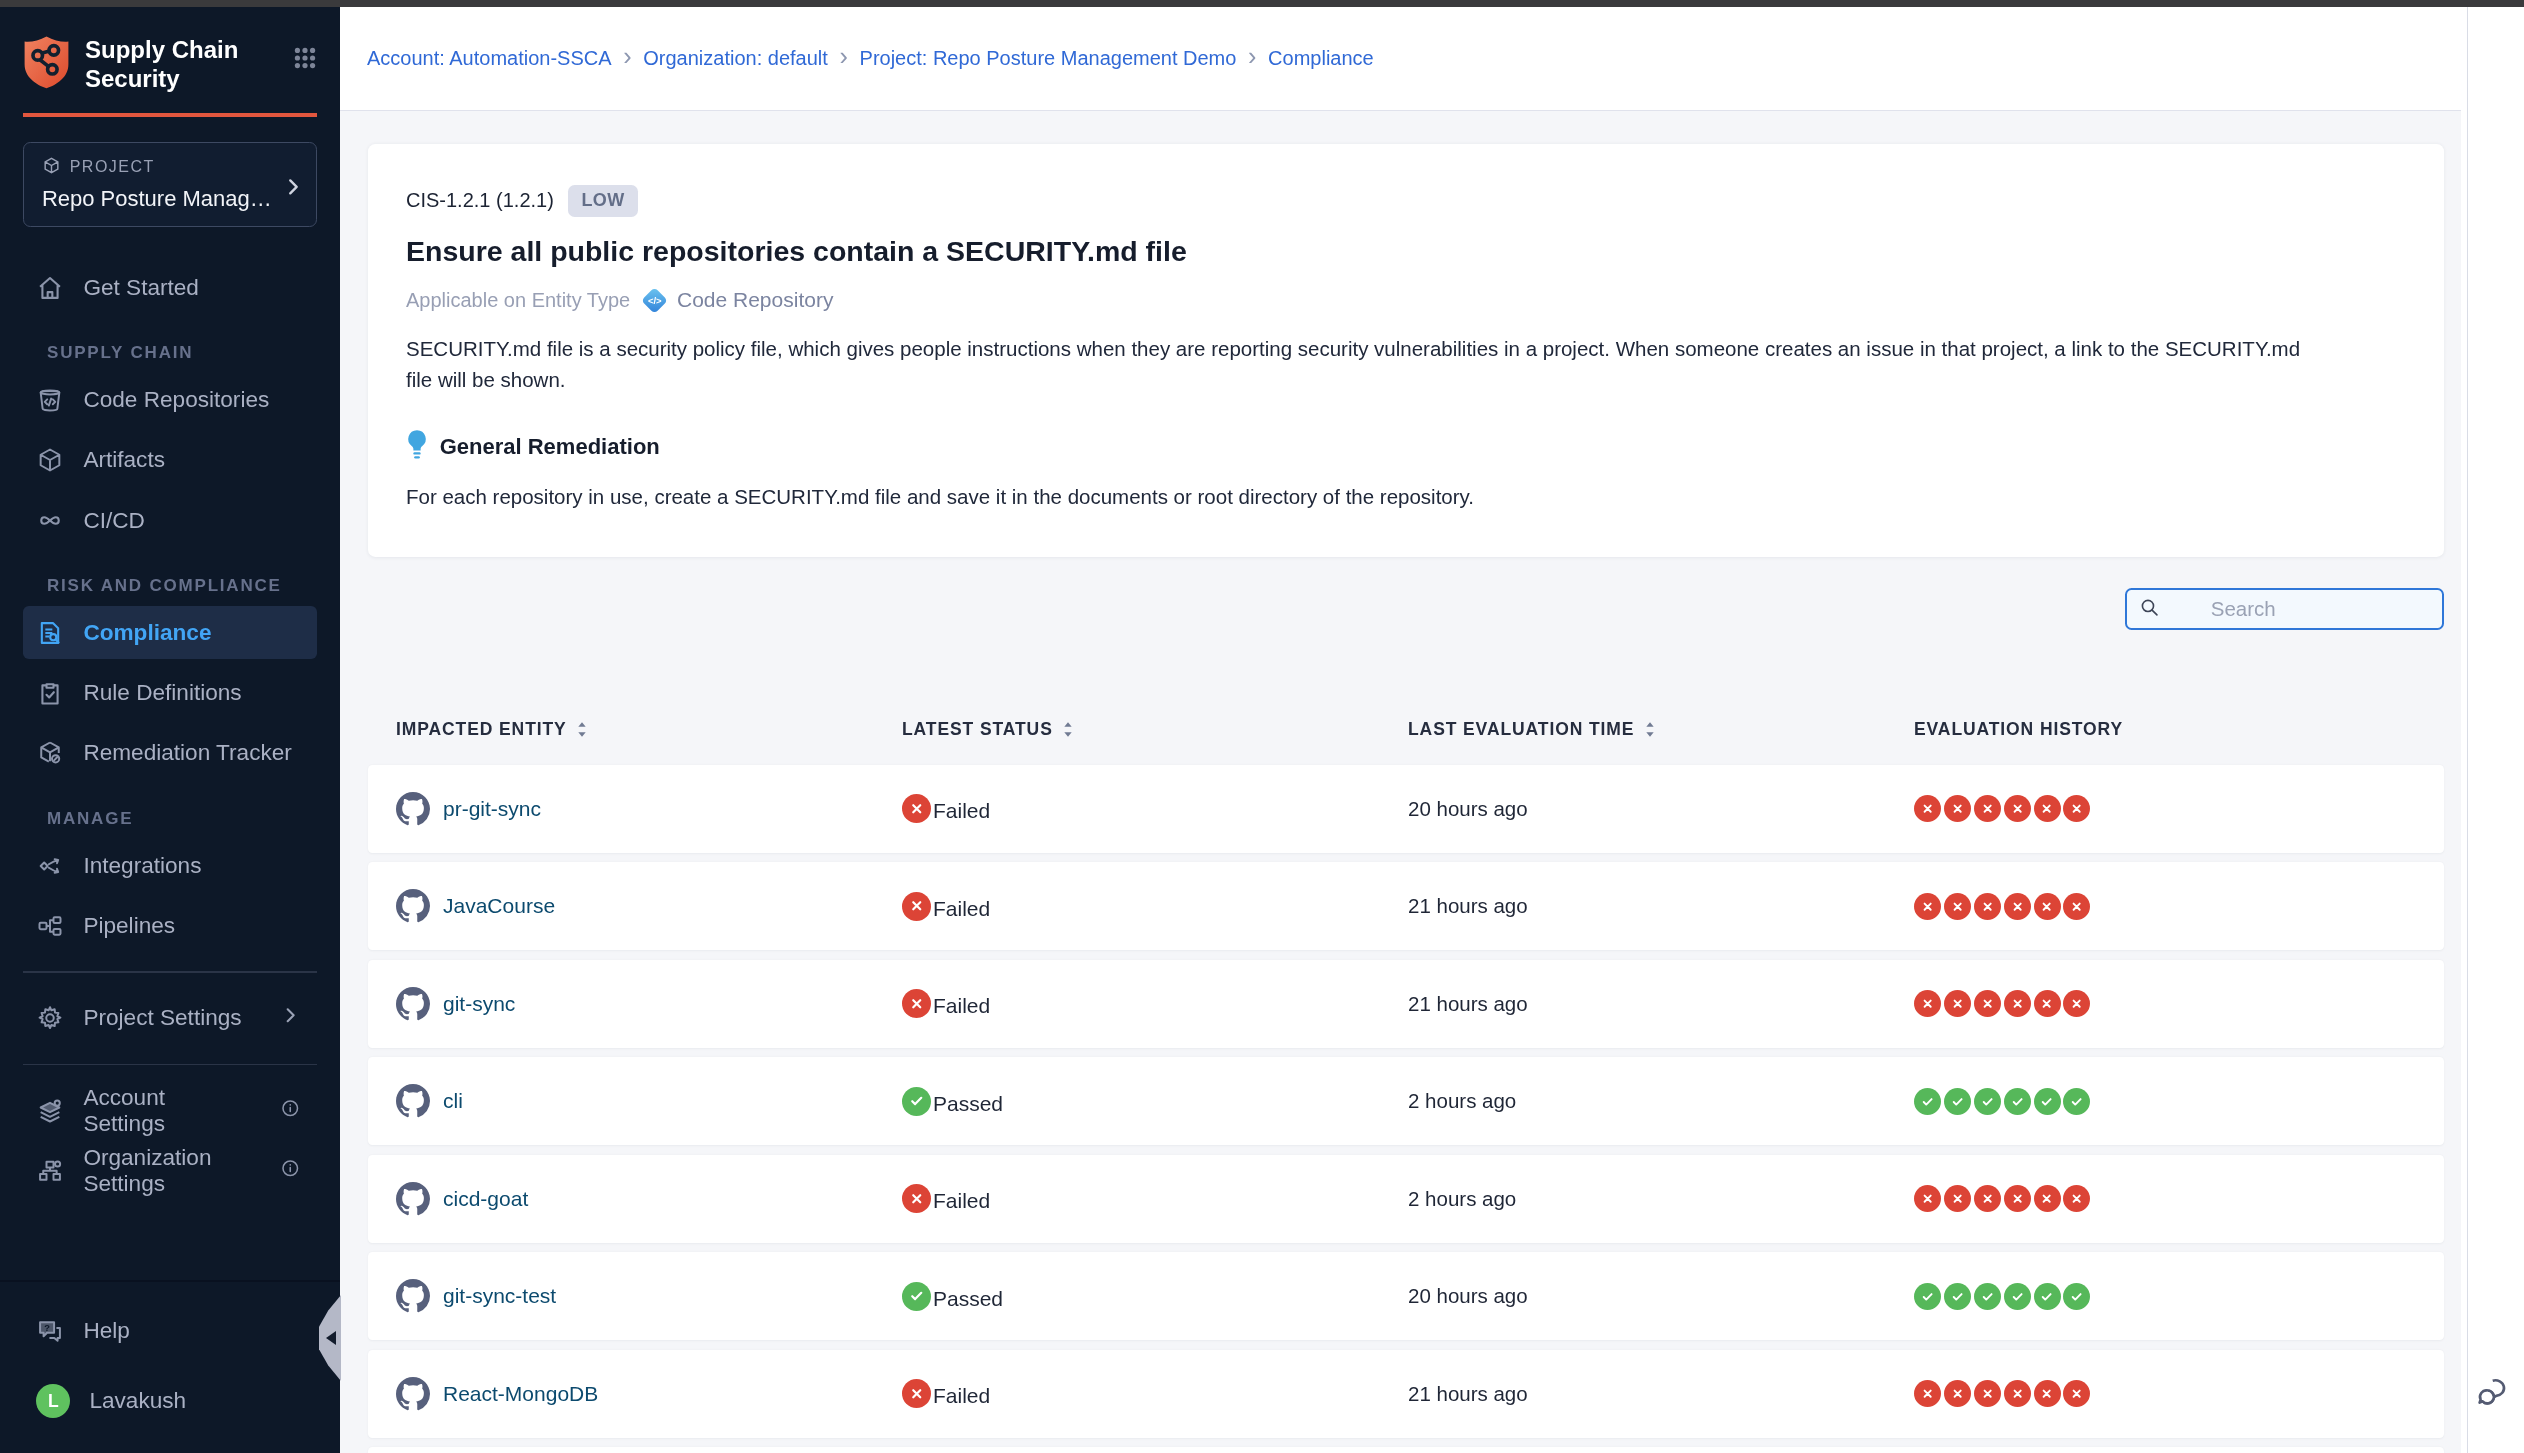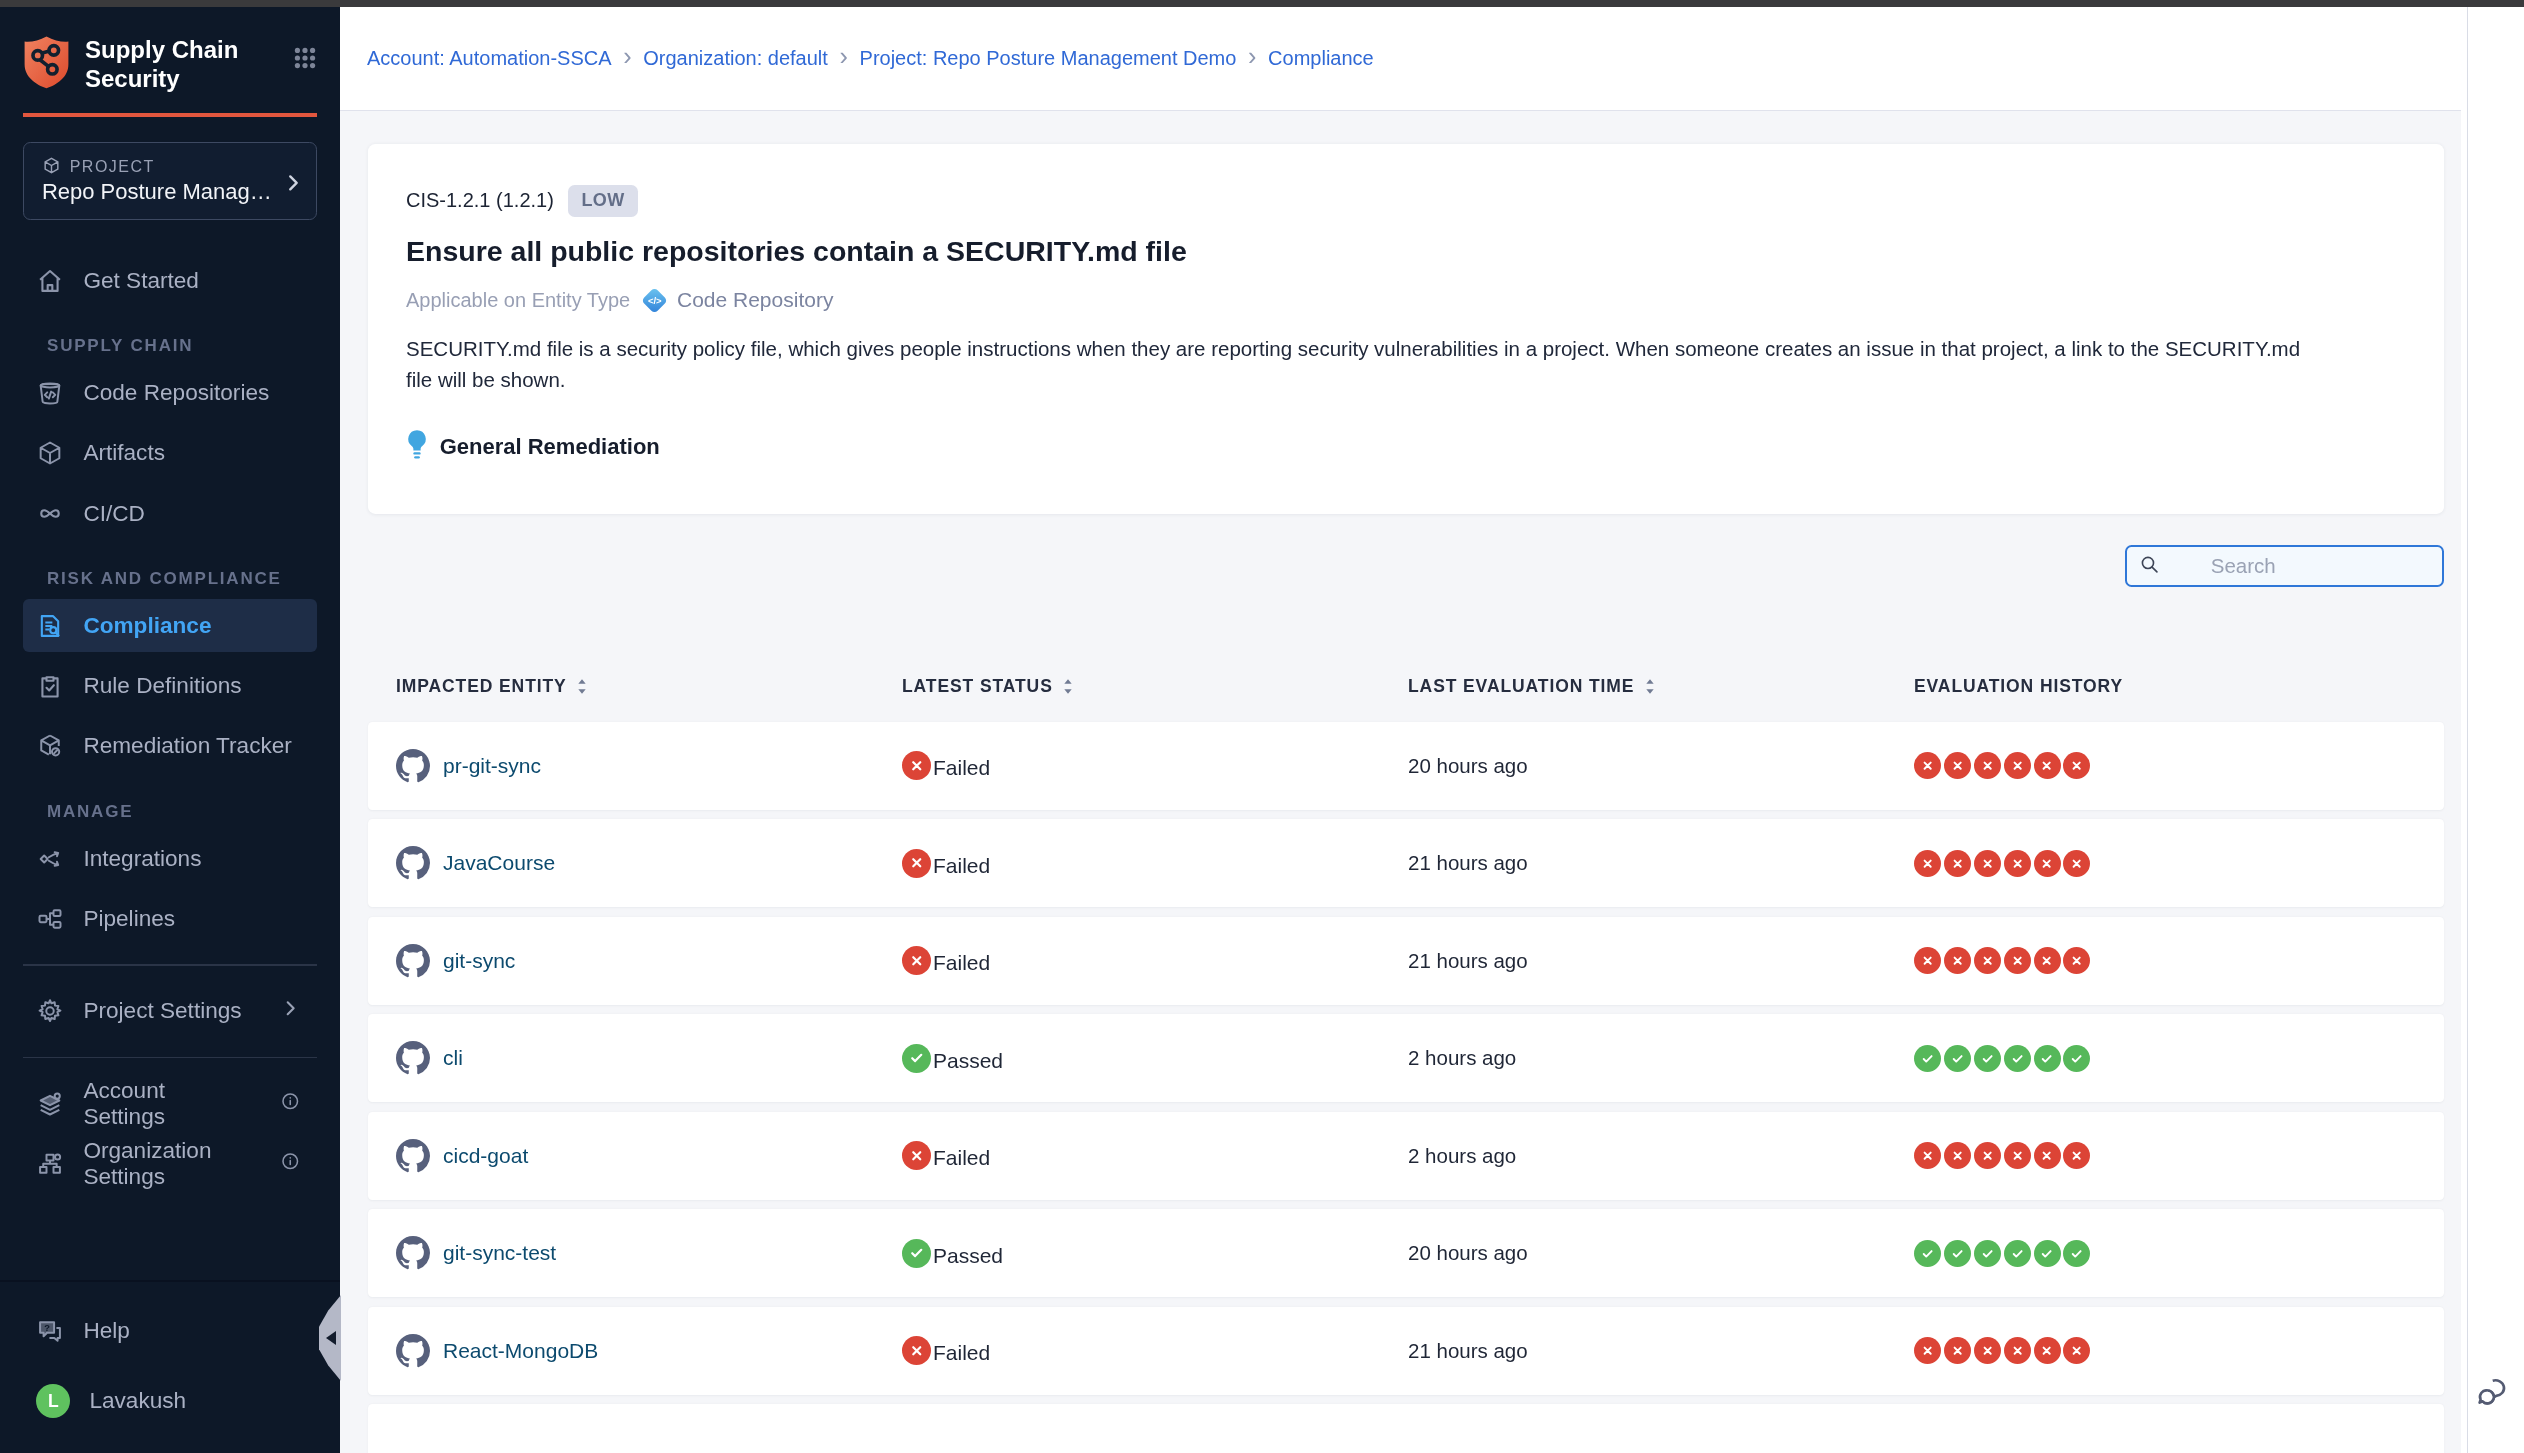--- a/index.html
+++ b/index.html
@@ -8,21 +8,21 @@
 
   
   .sidebar { position:absolute; top:6.6px; left:0; width:340px; height:1447px; background:#0d1828; display:flex; flex-direction:column; z-index:10; }
   .logo-row { display:flex; align-items:flex-start; padding:28px 22px 0 23.4px; }
   .logo-shield { width:47px; height:54px; flex:none; }
   .app-name { margin-left:14.6px; color:#fff; font-size:24px; font-weight:bold; line-height:29px; flex:1; }
   .grid-icon { margin-top:10.2px; flex:none; }
   .brand-rule { height:3.7px; background:#e2563e; margin:20.5px 23.4px 0 23.4px; }
   .project-card { margin:25px 23.4px 0 23.4px; border:1.5px solid #3d4962; border-radius:7.3px; background:#111d30; padding:13px 14.6px 14.6px 17.5px; position:relative; cursor:pointer; }
   .project-label-row { display:flex; align-items:center; gap:8.8px; color:#99a1b5; font-size:16px; font-weight:normal; letter-spacing:1.5px; }
-  .project-name { margin-top:0; color:#f2f4f8; font-size:22px; white-space:nowrap; overflow:hidden; text-overflow:ellipsis; padding-right:25px; }
+  .project-name { margin-top:7px; color:#f2f4f8; font-size:22px; white-space:nowrap; overflow:hidden; text-overflow:ellipsis; padding-right:25px; }
   .project-chevron { position:absolute; right:11.7px; top:50%; transform:translateY(-38%); }
   .nav { margin-top:34px; }
   .nav-item { display:flex; align-items:center; gap:19px; height:53px; margin:0 23.4px 7.3px 23.4px; padding-left:13px; border-radius:5.8px; color:#aab1c4; font-size:22.6px; cursor:pointer; }
   .nav-item .ic { width:28px; height:28px; flex:none; display:flex; align-items:center; justify-content:center; }
   .nav-item.active { background:#1e2d47; color:#42a5f5; font-weight:bold; }
   .sec-header { margin:29px 0 10.2px 47px; color:#67718c; font-size:17px; font-weight:bold; letter-spacing:1.8px; }
   .side-divider { height:1.5px; background:#2a3447; margin:19px 23.4px; }
   .nav-item .spacer { flex:1; }
   .side-footer { margin-top:auto; border-top:2.2px solid #091120; padding-top:22px; padding-bottom:26px; background:#0d1828; }
   .avatar { width:34px; height:34px; border-radius:50%; background:#5fc25f; color:#fff; font-size:17.5px; font-weight:bold; display:flex; align-items:center; justify-content:center; flex:none; }
@@ -345,20 +345,21 @@
       <div class="rem-header">
         <span>
           <svg width="22" height="31" viewBox="0 0 20 28" fill="#41a6e0">
             <path d="M10 1 a8 8 0 0 1 4.6 14.5 c-.8.6-1.3 1.6-1.3 2.6 v1.4 h-6.6 v-1.4 c0-1-.5-2-1.3-2.6 A8 8 0 0 1 10 1 Z"></path>
             <rect x="6.7" y="21" width="6.6" height="2.2" rx="1.1"></rect>
             <rect x="7.4" y="24.6" width="5.2" height="2.2" rx="1.1"></rect>
             </svg>
         </span>
         <span>General Remediation</span>
       </div>
+      <p class="rem-text">For each repository in use, create a SECURITY.md file and save it in the documents or root directory of the repository.</p>
     </div>
   </section>
 
   <div class="search-row">
     <div class="search-box">
       <span>
         <svg width="20.5" height="20.5" viewBox="0 0 24 24" fill="none" stroke="#3d4557" stroke-width="1.9" stroke-linecap="round">
             <circle cx="10.5" cy="10.5" r="6.5"></circle>
             <path d="M15.3 15.3 L21 21"></path>
           </svg>

